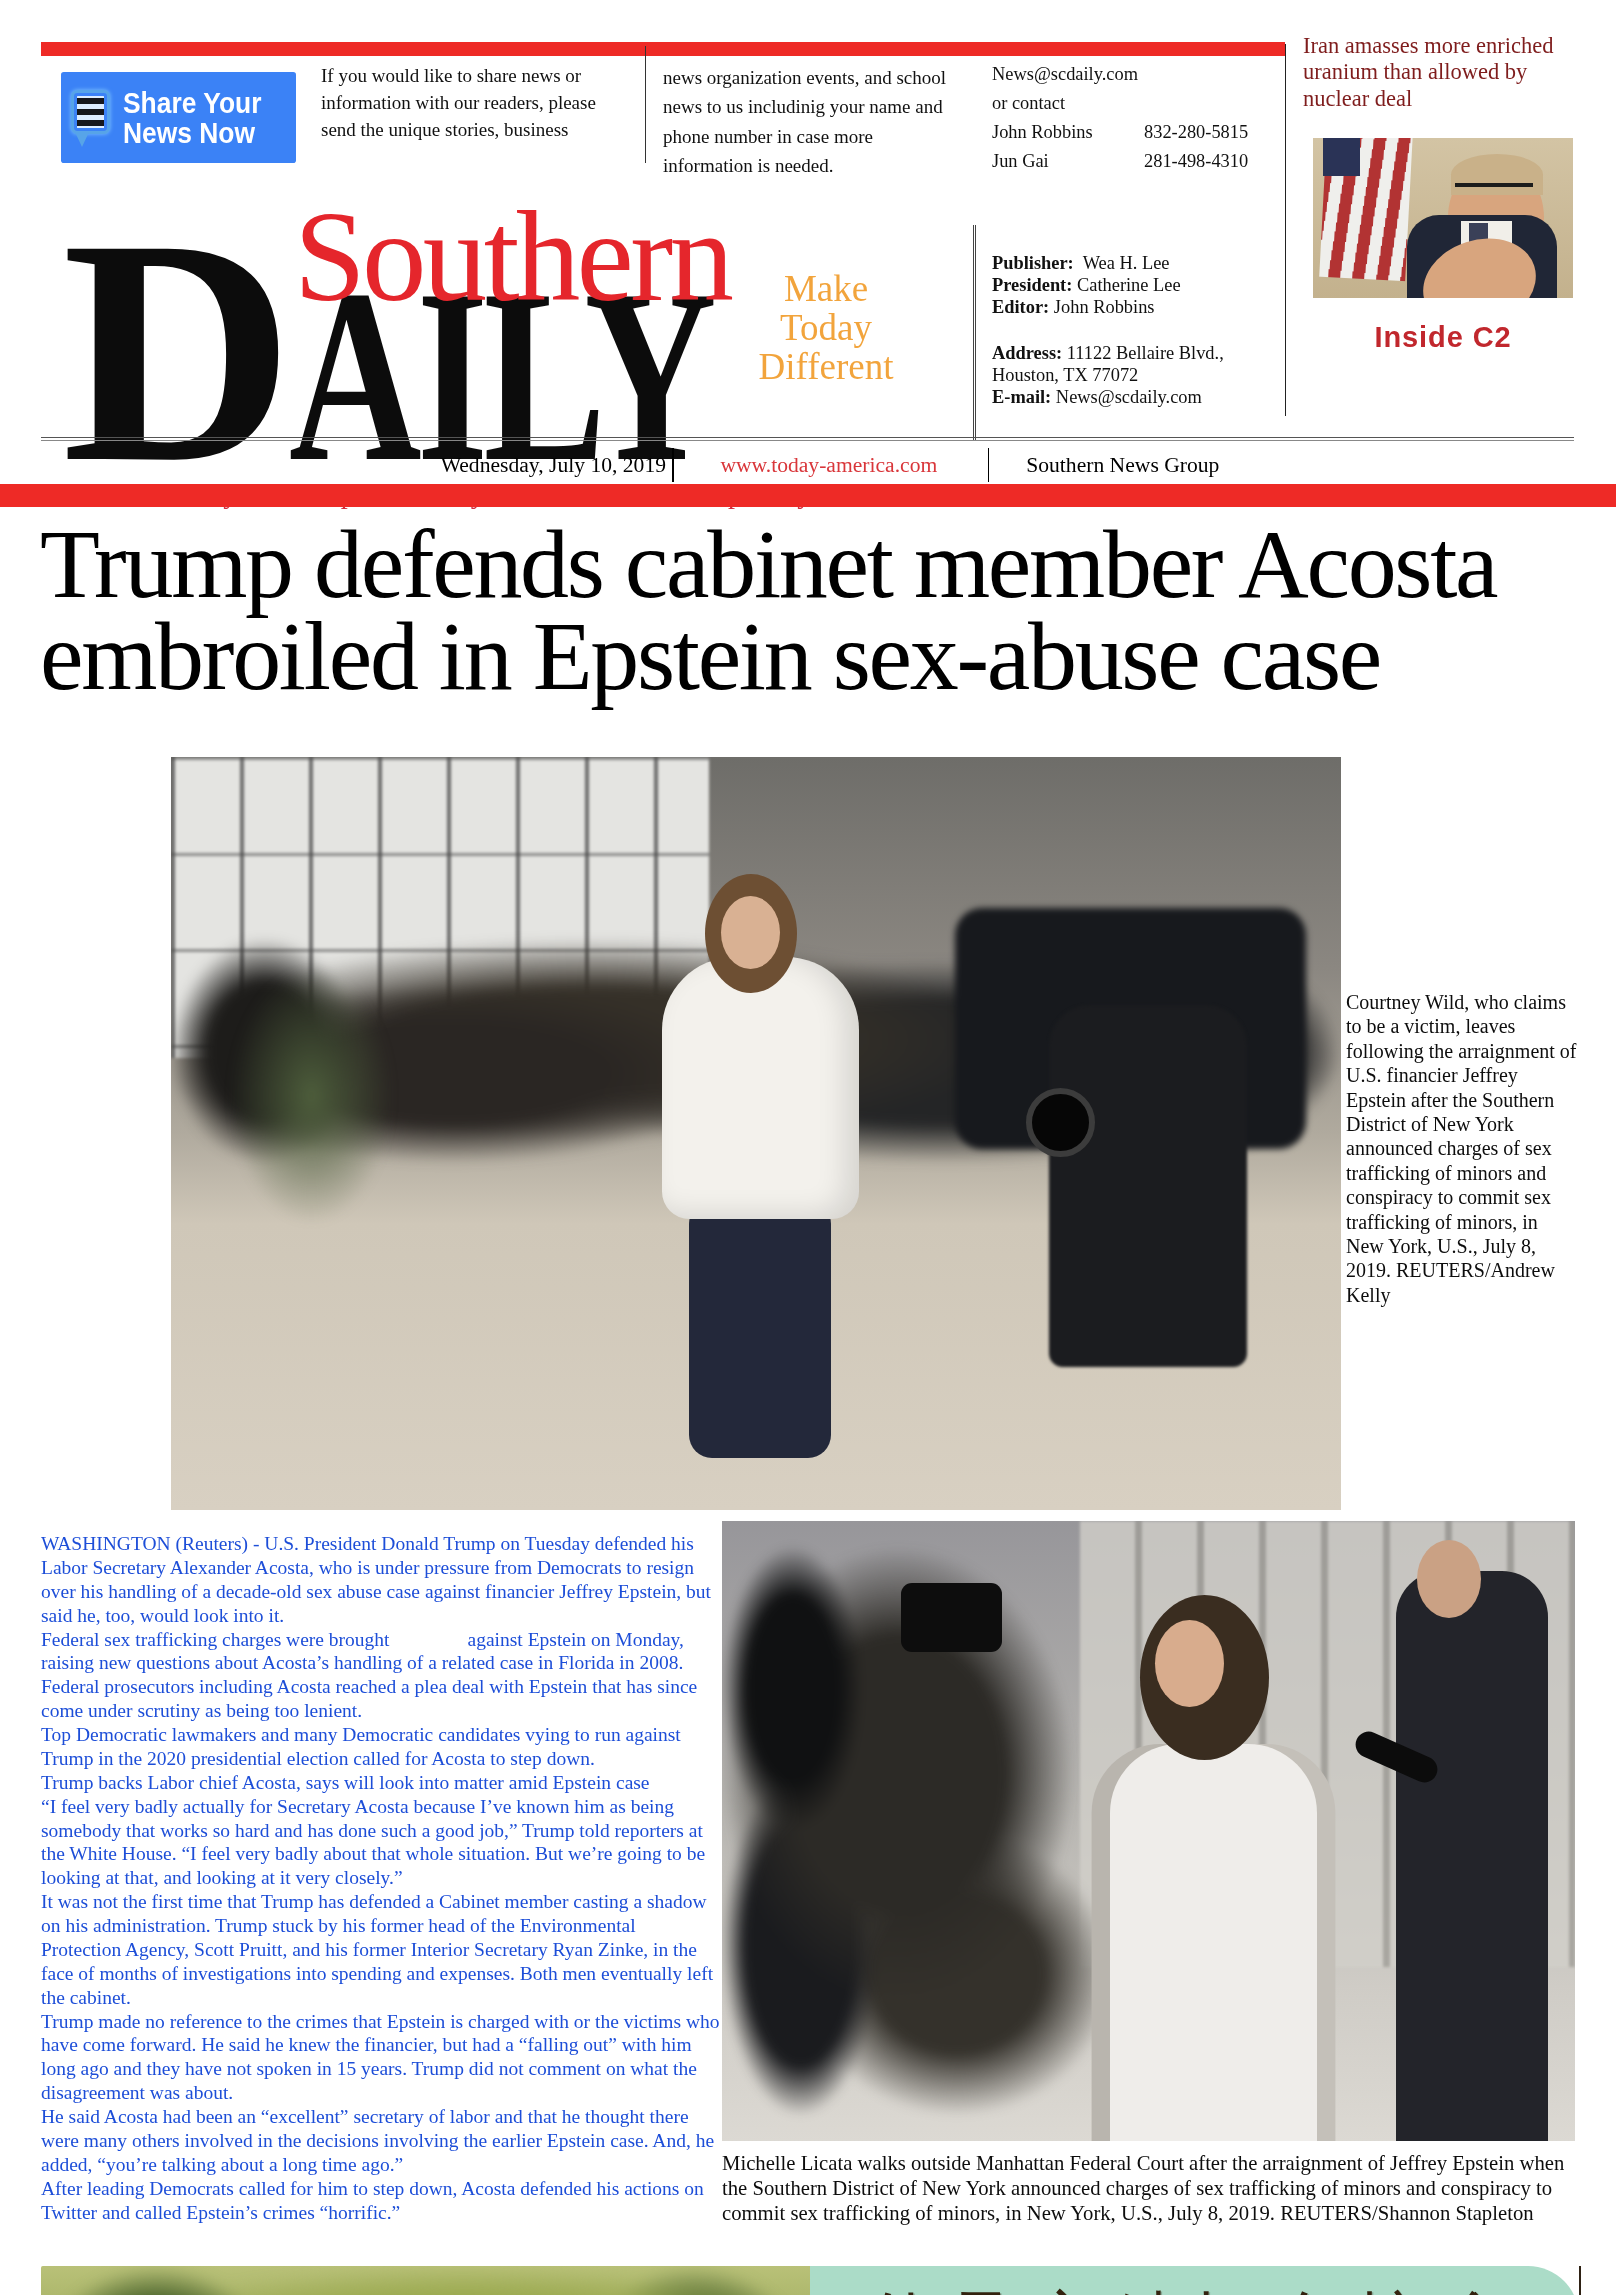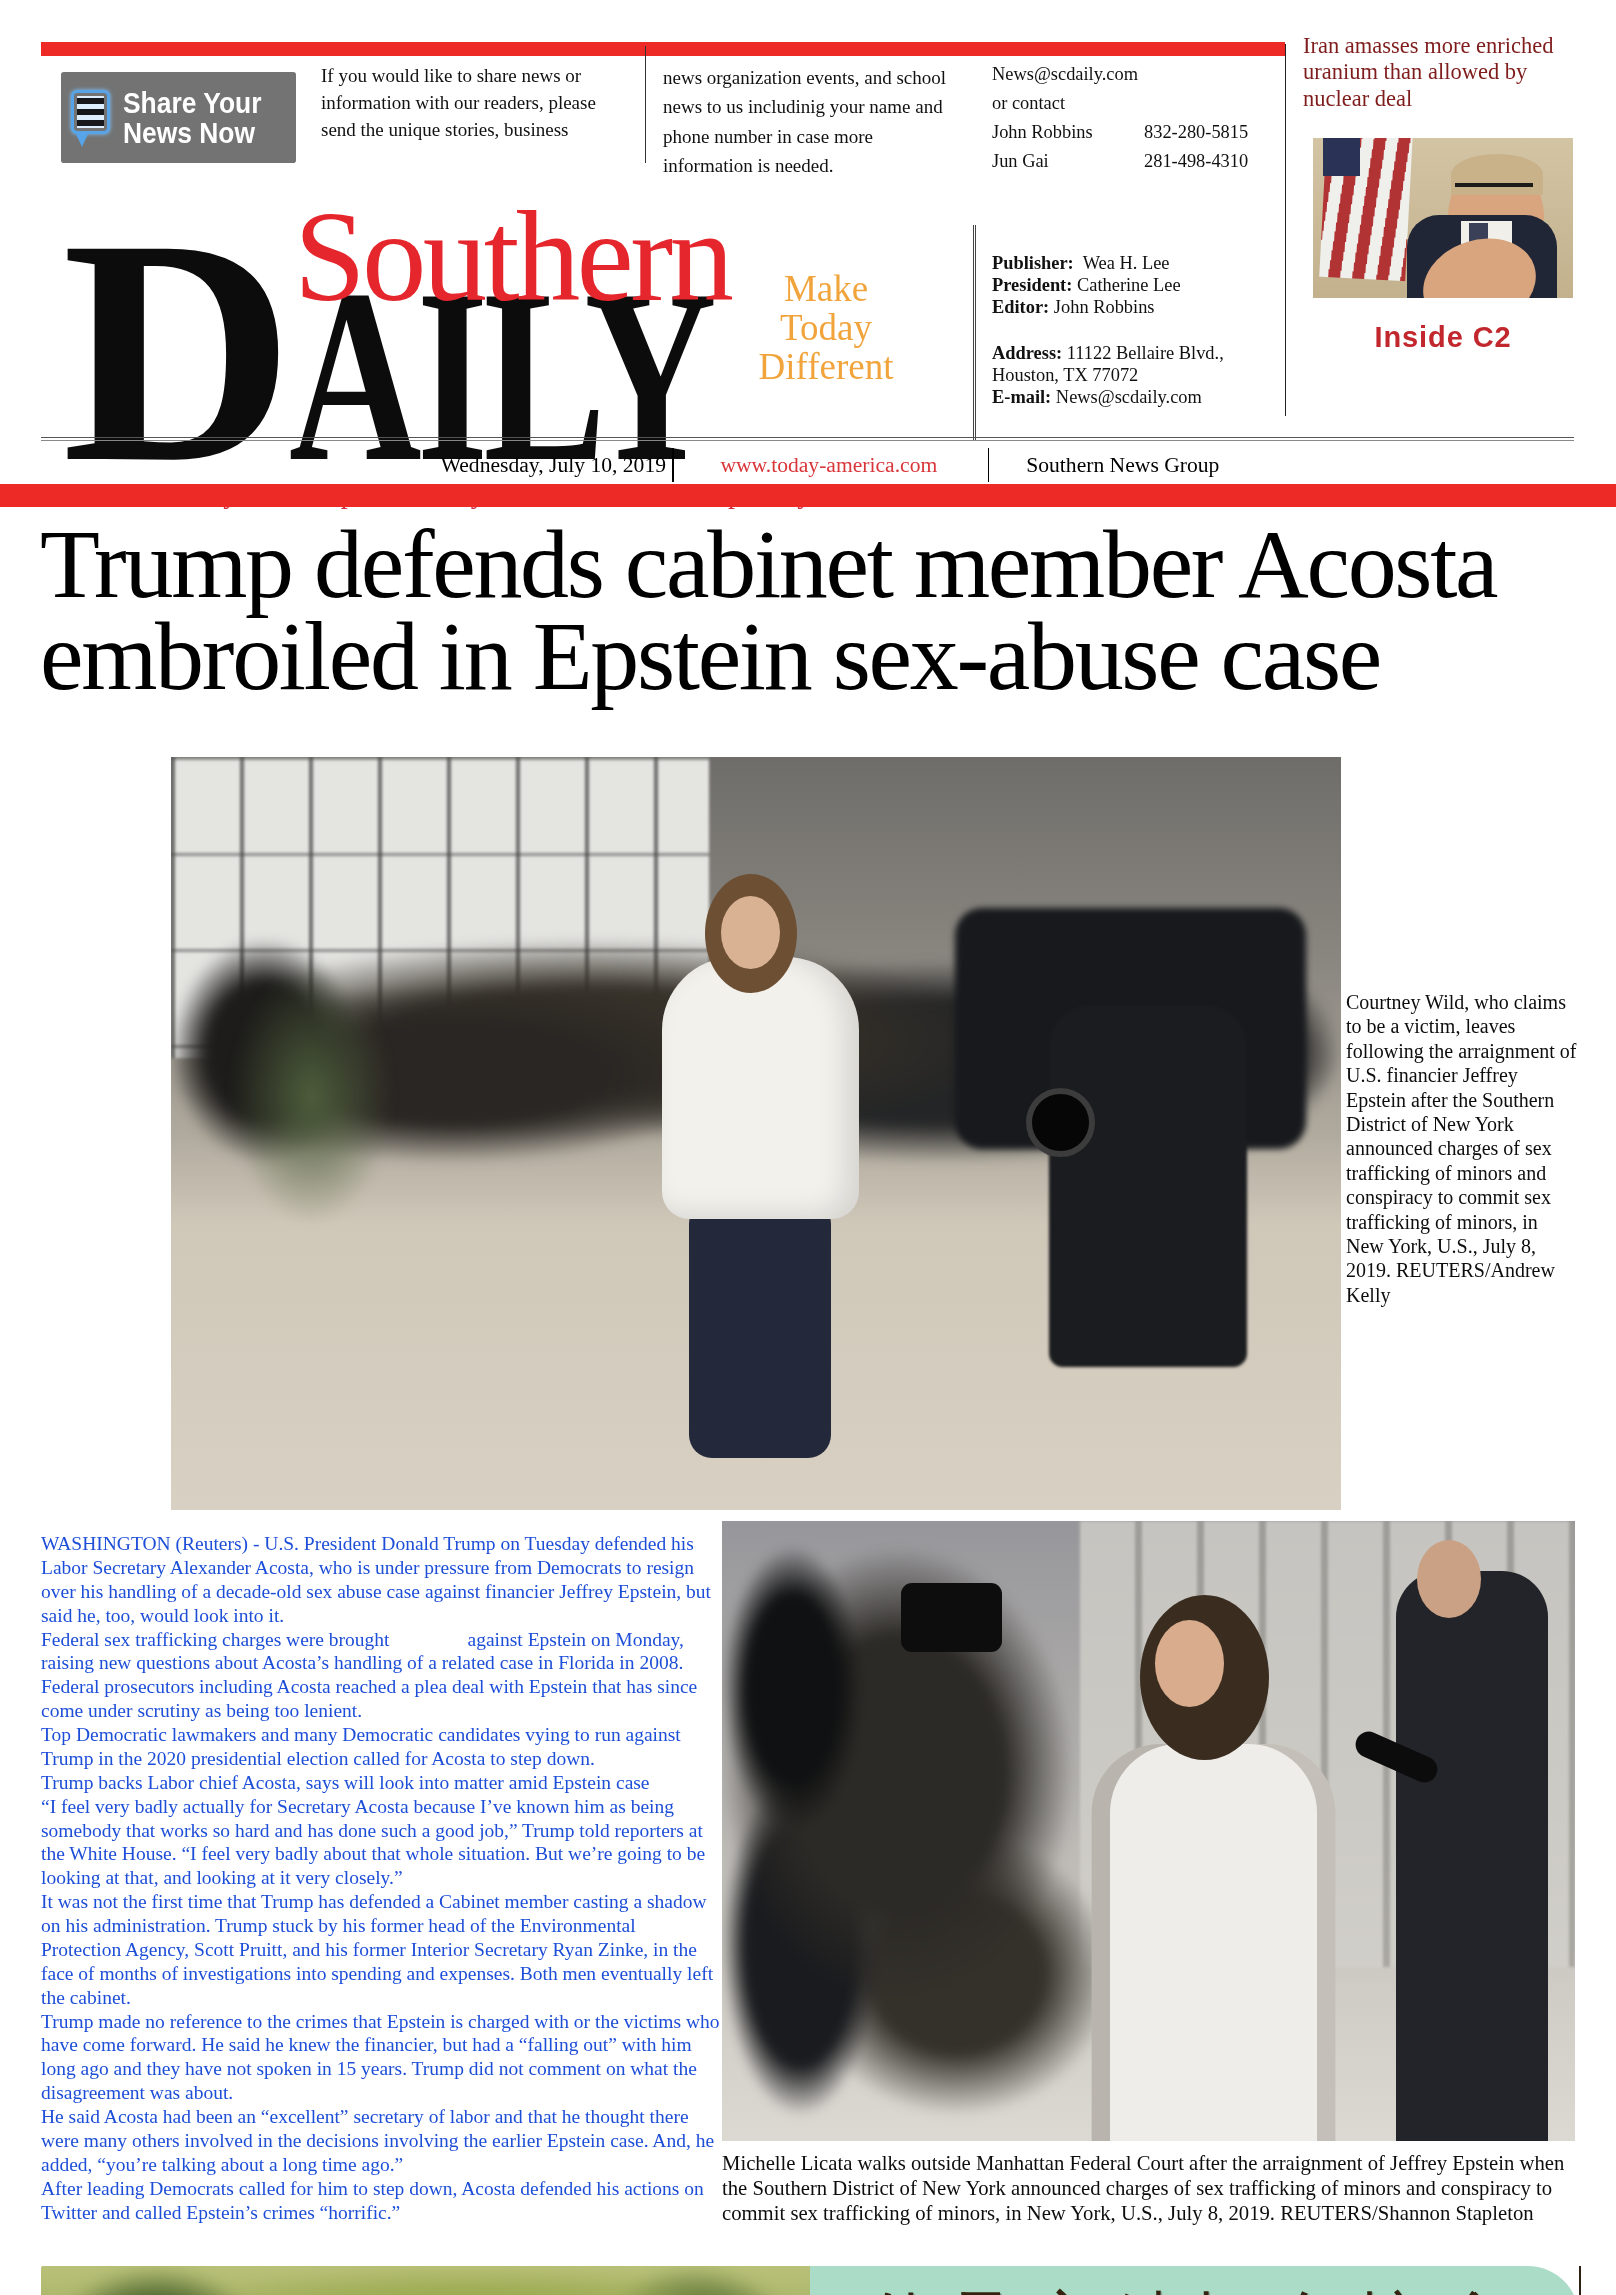--- a/index.html
+++ b/index.html
@@ -2,21 +2,21 @@
 <html style="font-size:7.3px"><head>
 <meta charset="utf-8">
 <style>
   * { margin:0; padding:0; box-sizing:border-box; }
   html,body { background:#ffffff; }
   body { font-family:"Liberation Serif", serif; width:1616px; height:3007px; position:relative; overflow:hidden; }
   .abs { position:absolute; }
 
   
   .redbar-top { left:41px; top:42px; width:1244px; height:14.2px; background:#ee2a26; }
-  .share-logo { left:61px; top:72px; width:235px; height:91px; background:#737373; border-radius:2.8px; display:flex; align-items:center; padding:4.6px 6.4px; gap:7.3px; }
+  .share-logo { left:61px; top:72px; width:235px; height:91px; background:#3b82f6; border-radius:2.8px; display:flex; align-items:center; padding:4.6px 6.4px; gap:7.3px; }
   .bubble { width:48px; height:59px; position:relative; flex:0 0 auto; }
   .bubble .panel { position:absolute; left:3.7px; top:1.8px; width:39px; height:44px; background:#ddeeff; border:3.2px solid #57a4e8; border-radius:6.4px; box-shadow:0 0 4.6px #7fc4ff;
     background-image:repeating-linear-gradient(180deg, transparent 0 4.6px, #16181c 4.6px 11px); background-clip:content-box; padding:2.8px; }
   .bubble .tail { position:absolute; left:7.3px; top:44px; width:0; height:0; border-left:7.3px solid transparent; border-right:7.3px solid transparent; border-top:15.6px solid #57a4e8; }
   .share-txt { color:#ffffff; font-family:"Liberation Sans", sans-serif; font-weight:bold; font-size:30px; line-height:1.0; transform:scaleX(.88); transform-origin:left center; white-space:pre-line; }
   .hcol-text { font-size:19px; line-height:1.42; color:#111; }
   .col1-text { left:321px; top:63px; width:305px; }
   .col2-text { left:663px; top:63px; width:303px; line-height:1.55; }
   .vline1 { left:645px; top:46px; height:117px; width:0; border-left:1.4px solid #333; }
   .vline2 { left:973px; top:225px; height:216px; width:2.8px; border-left:0.9px solid #444; border-right:0.9px solid #444; }

